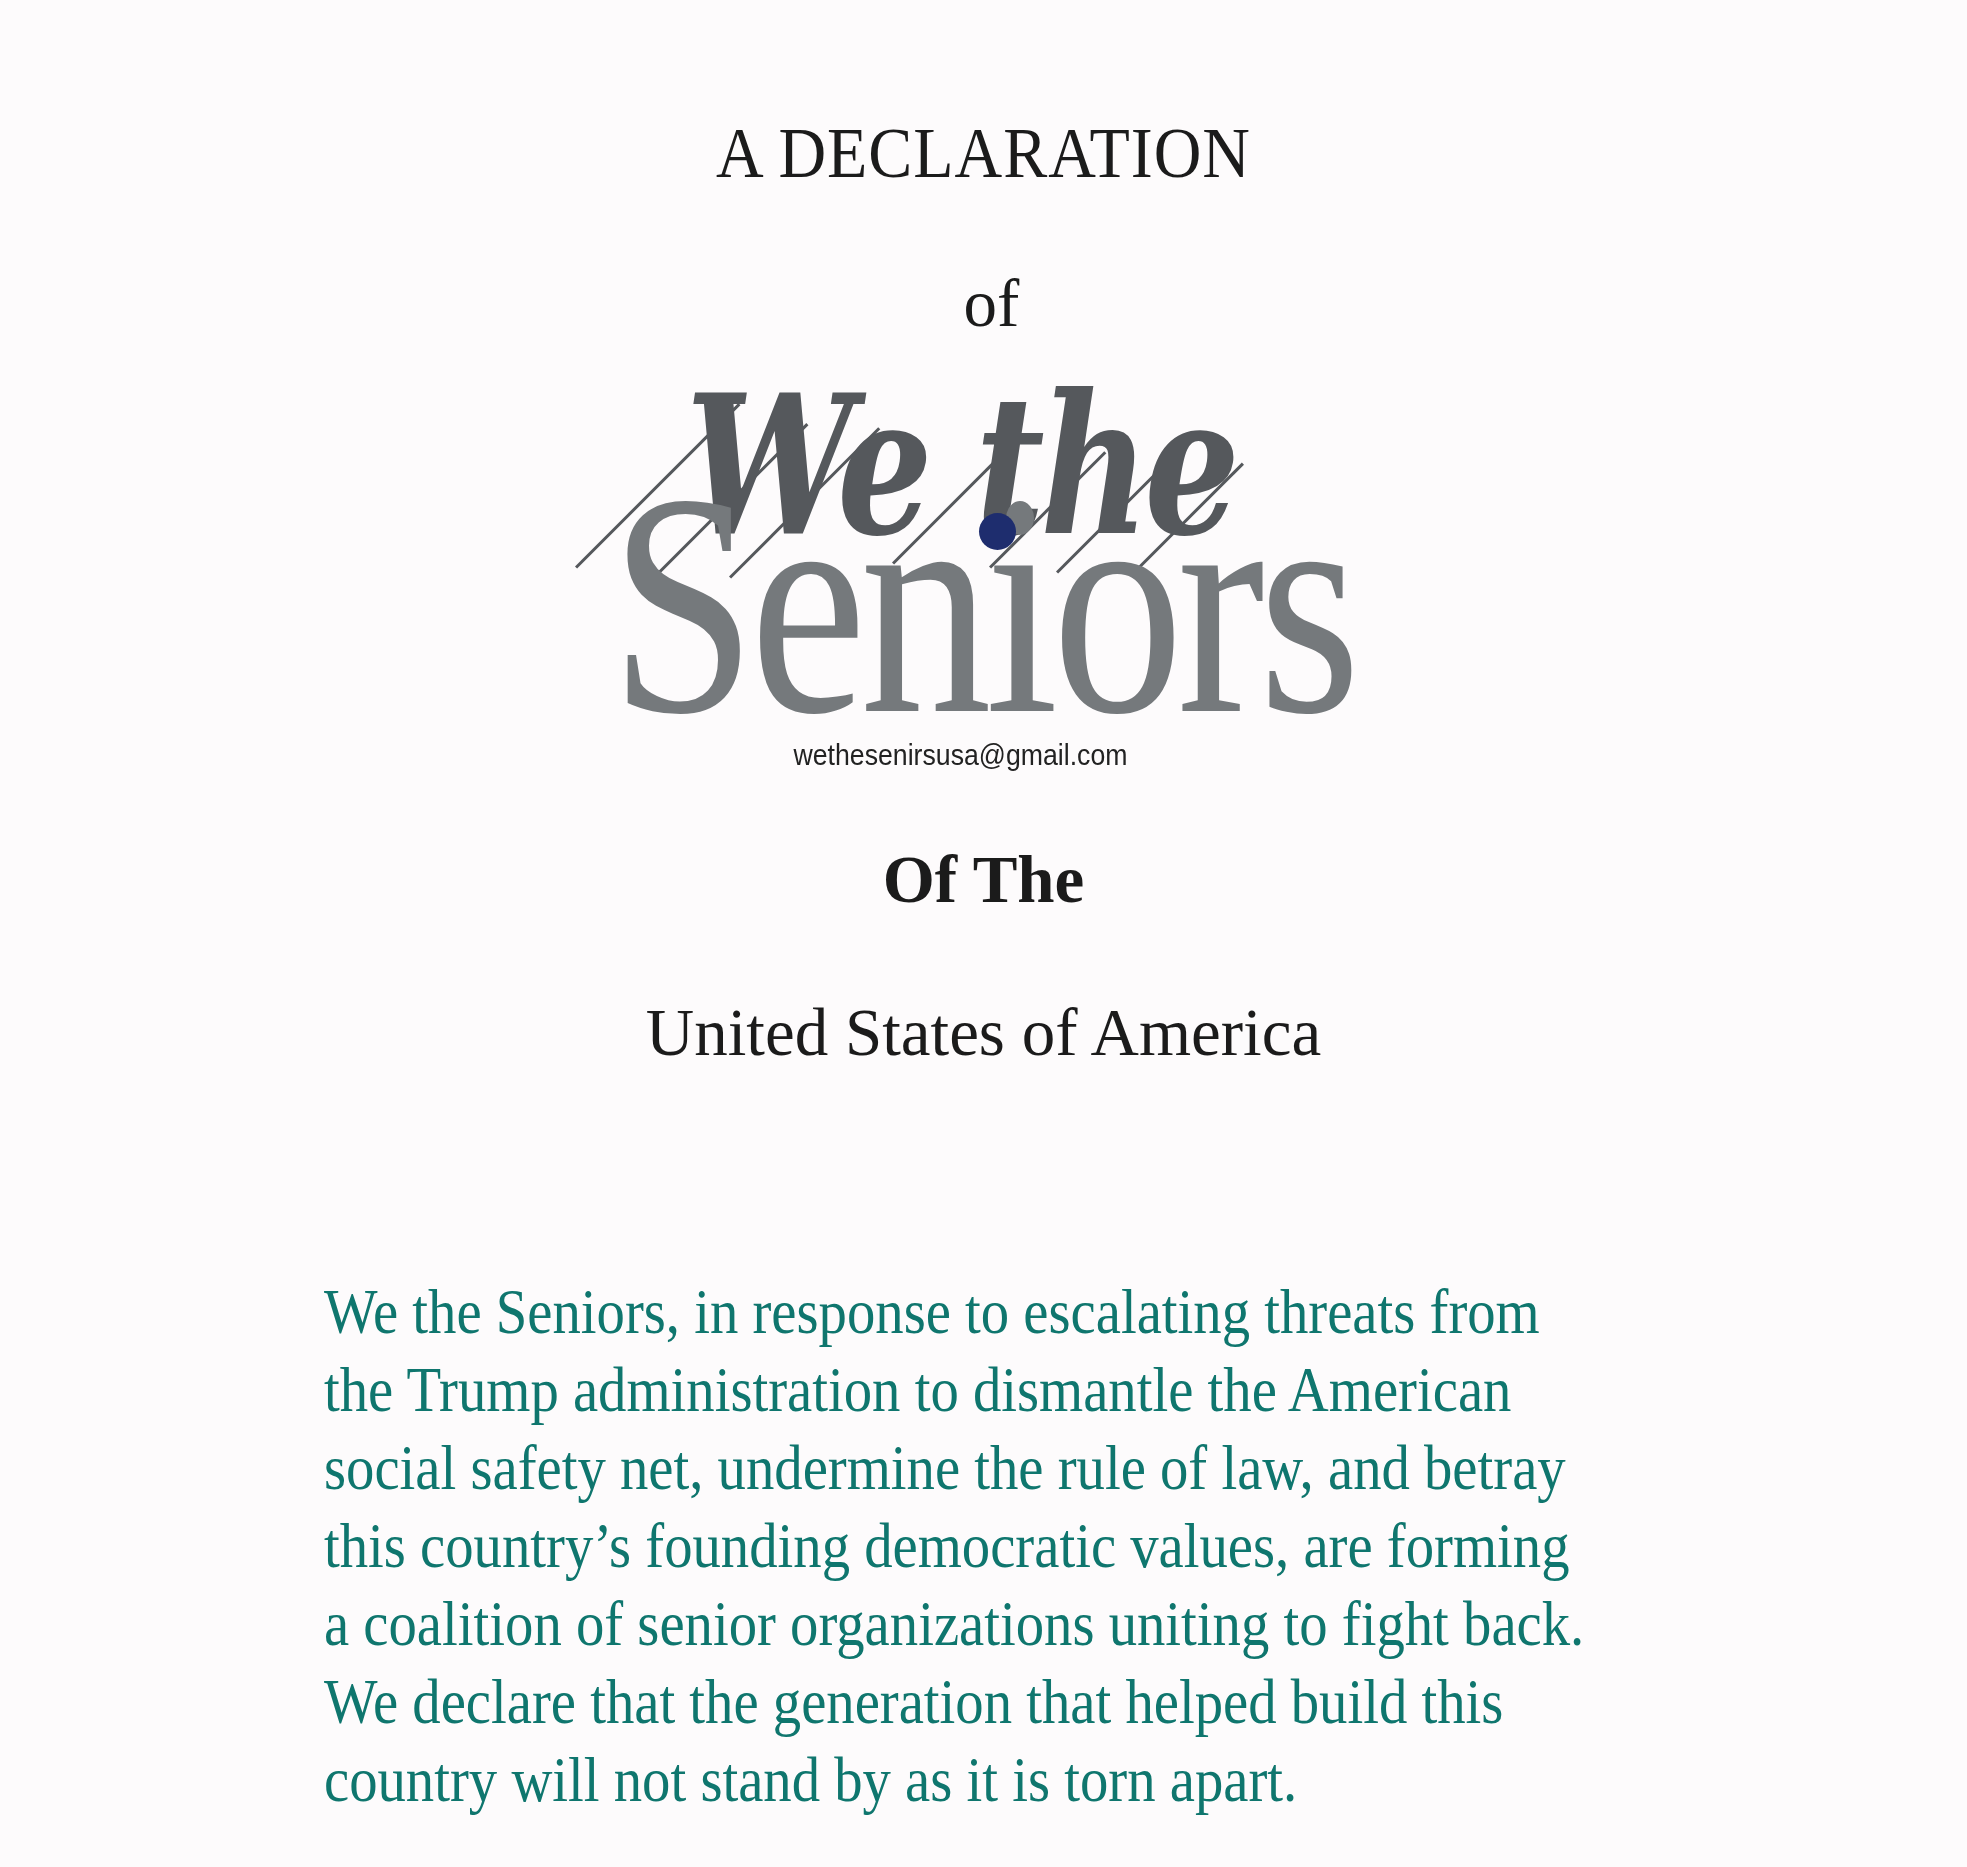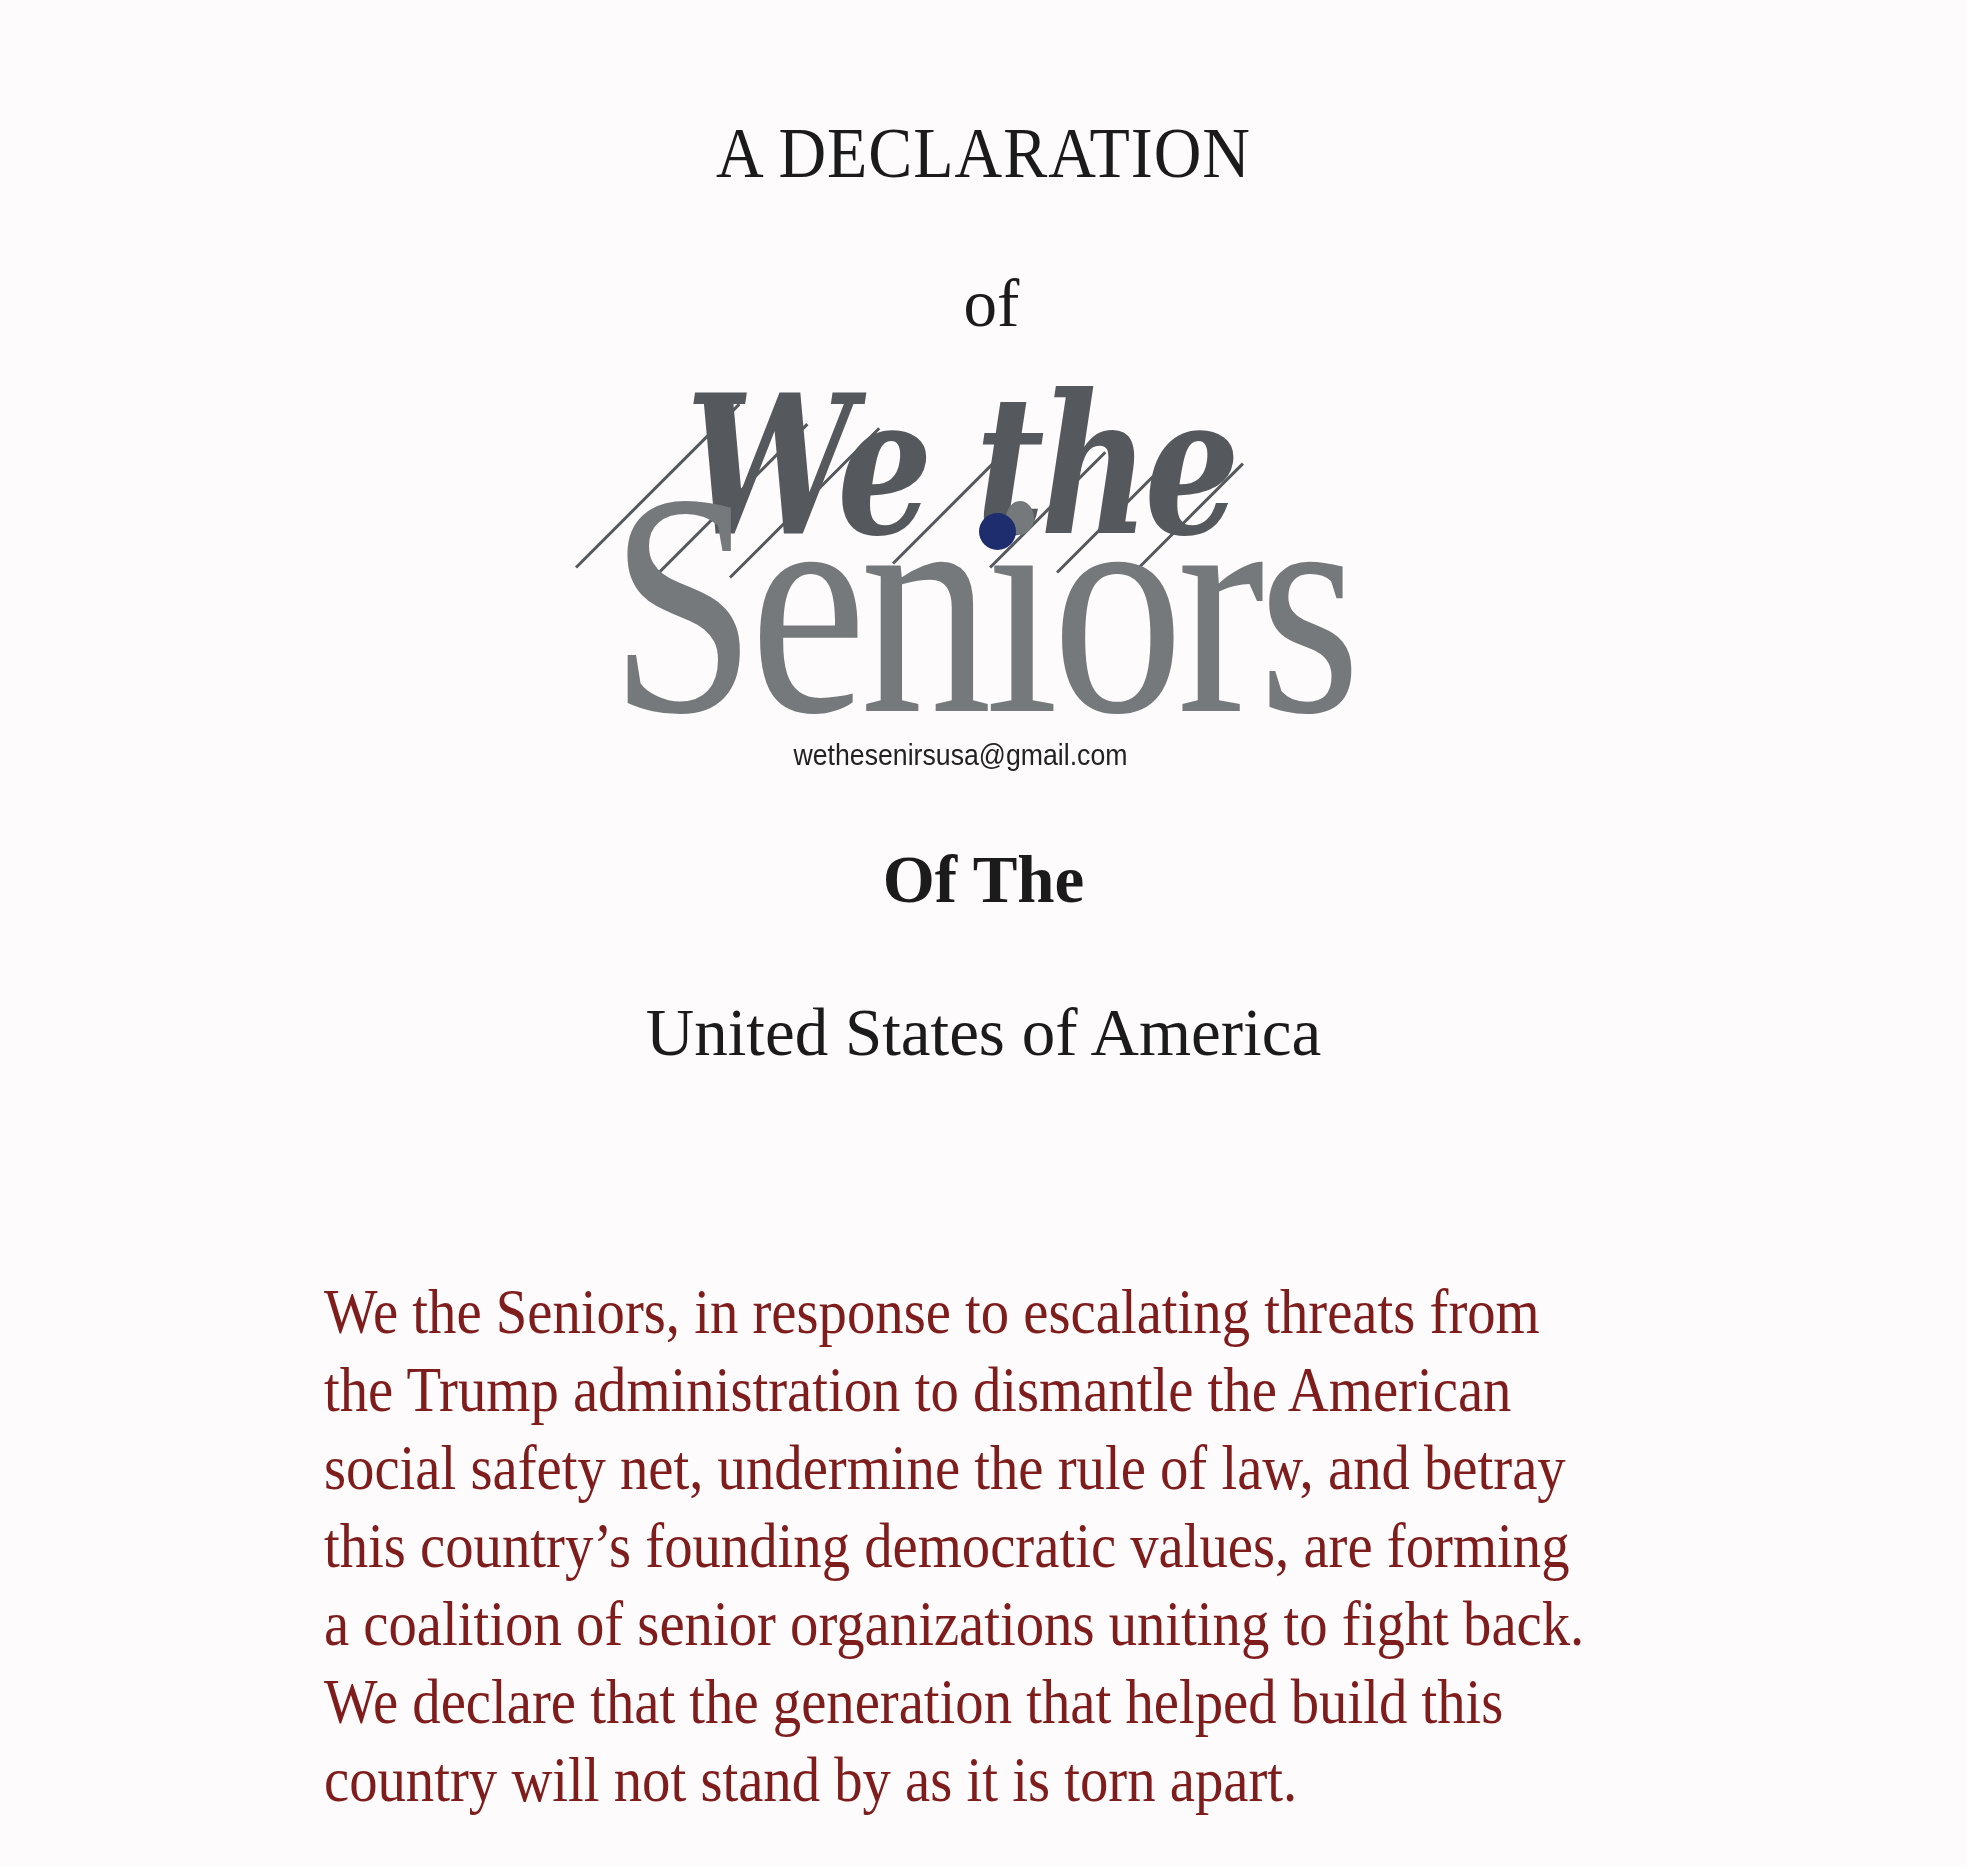--- a/index.html
+++ b/index.html
@@ -26,21 +26,21 @@
   #dot { position: absolute; left: 441px; top: 158px; width: 37px; height: 37px; border-radius: 50%; background: #1e2d6e; }
   #email {
     position: absolute; left: 0; top: 384px; width: 845px; text-align: center;
     font-family: "Liberation Sans", sans-serif; font-size: 29px; color: #222;
     transform: scaleX(0.92); transform-origin: 50% 0;
   }
   #of-the { top: 841px; font-size: 67px; font-weight: bold; }
   #usa { top: 994px; font-size: 67px; }
   #para {
     position: absolute; left: 324px; top: 1273px; width: 1441px;
-    font-size: 63px; line-height: 78px; color: #7f1d1d;
+    font-size: 63px; line-height: 78px; color: #0f766e;
   }
   #para .line { display: block; white-space: nowrap; transform: scaleX(0.9); transform-origin: 0 0; }
 </style>
 </head>
 <body>
 
 <div id="title" class="center-line">A DECLARATION</div>
 <div id="of" class="center-line">of</div>
 
 <div id="logo">

